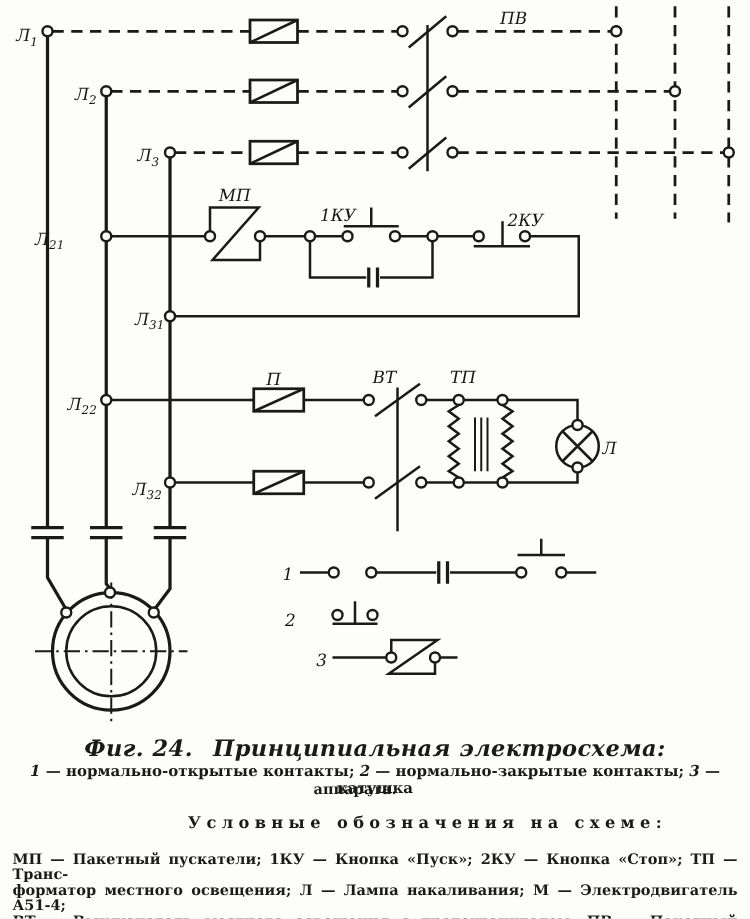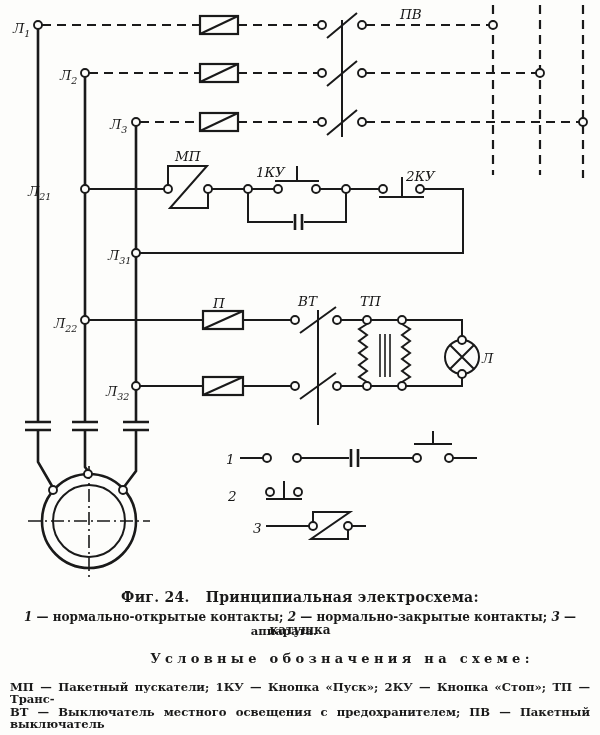--- a/index.html
+++ b/index.html
@@ -8,21 +8,21 @@
   svg{position:absolute;left:0;top:0;}
   svg .w{stroke:#1a1a1a;stroke-width:2;fill:none;}
   svg .wt{stroke:#1a1a1a;stroke-width:2.6;fill:none;}
   svg .dash{stroke:#1a1a1a;stroke-width:2.2;fill:none;stroke-dasharray:9 6;}
   svg .cdot{stroke:#1a1a1a;stroke-width:1.6;fill:none;stroke-dasharray:13 4 2 4;}
   svg circle.t{fill:#fdfdfb;stroke:#1a1a1a;stroke-width:1.9;}
   svg rect.fuse{fill:none;stroke:#1a1a1a;stroke-width:2.2;}
   svg text{fill:#151515;font-family:"DejaVu Serif",serif;font-style:italic;font-size:13.5px;}
   svg text .sub{font-size:9.5px;}
   .cap1{position:absolute;top:589px;left:0;width:600px;text-align:center;
-        font-size:14px;font-weight:bold;letter-spacing:.02em;}
+        font-size:18px;font-weight:bold;letter-spacing:.02em;font-style:italic;}
   .cap1 .gap{display:inline-block;width:16px;}
   .cap2{position:absolute;top:611px;left:20px;width:560px;text-align:center;
         font-size:12px;font-weight:bold;line-height:13px;}
   .cap2 i{font-weight:bold;}
   .cap2b{position:absolute;top:624px;left:4px;width:560px;text-align:center;
         font-size:11.6px;font-weight:bold;}
   .head{position:absolute;top:651px;left:0;width:600px;text-align:center;
         font-size:13px;font-weight:bold;letter-spacing:.33em;padding-left:42px;}
   .leg{position:absolute;top:681px;left:10px;width:580px;font-size:11.6px;
        font-weight:bold;line-height:12.4px;}
@@ -205,17 +205,18 @@
 
 <div class="cap1"><span>Фиг. 24.</span><span class="gap"></span><span>Принципиальная электросхема:</span></div>
 
 <div class="cap2"><i>1</i><span> — нормально-открытые контакты; </span><i>2</i><span> — нормально-закрытые контакты; </span><i>3</i><span> — катушка</span></div>
 <div class="cap2b">аппарата.</div>
 
 <div class="head">Условные обозначения на схеме:</div>
 
 <div class="leg">
   <div class="j">МП — Пакетный пускатели; 1КУ — Кнопка «Пуск»; 2КУ — Кнопка «Стоп»; ТП — Транс-</div>
+  <div class="j">форматор местного освещения; Л — Лампа накаливания; М — Электродвигатель А51-4;</div>
   <div class="j">ВТ — Выключатель местного освещения с предохранителем; ПВ — Пакетный выключатель</div>
 
 </div>
 
 </div>
 
 </body></html>

